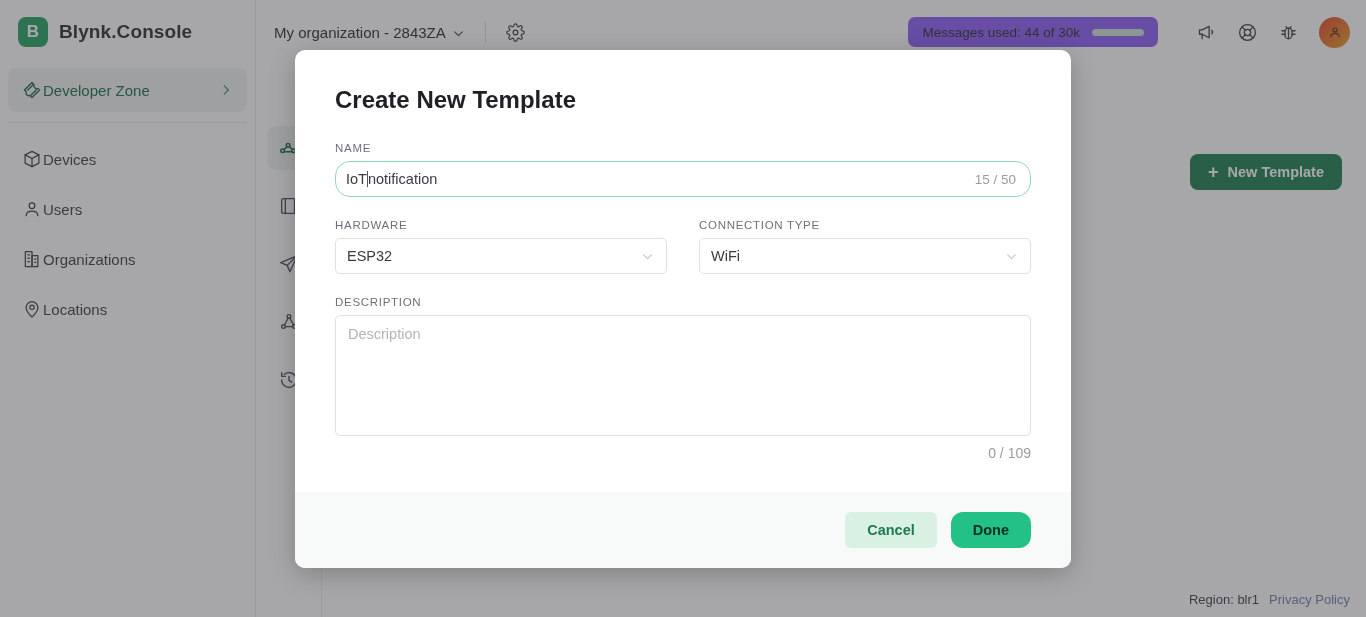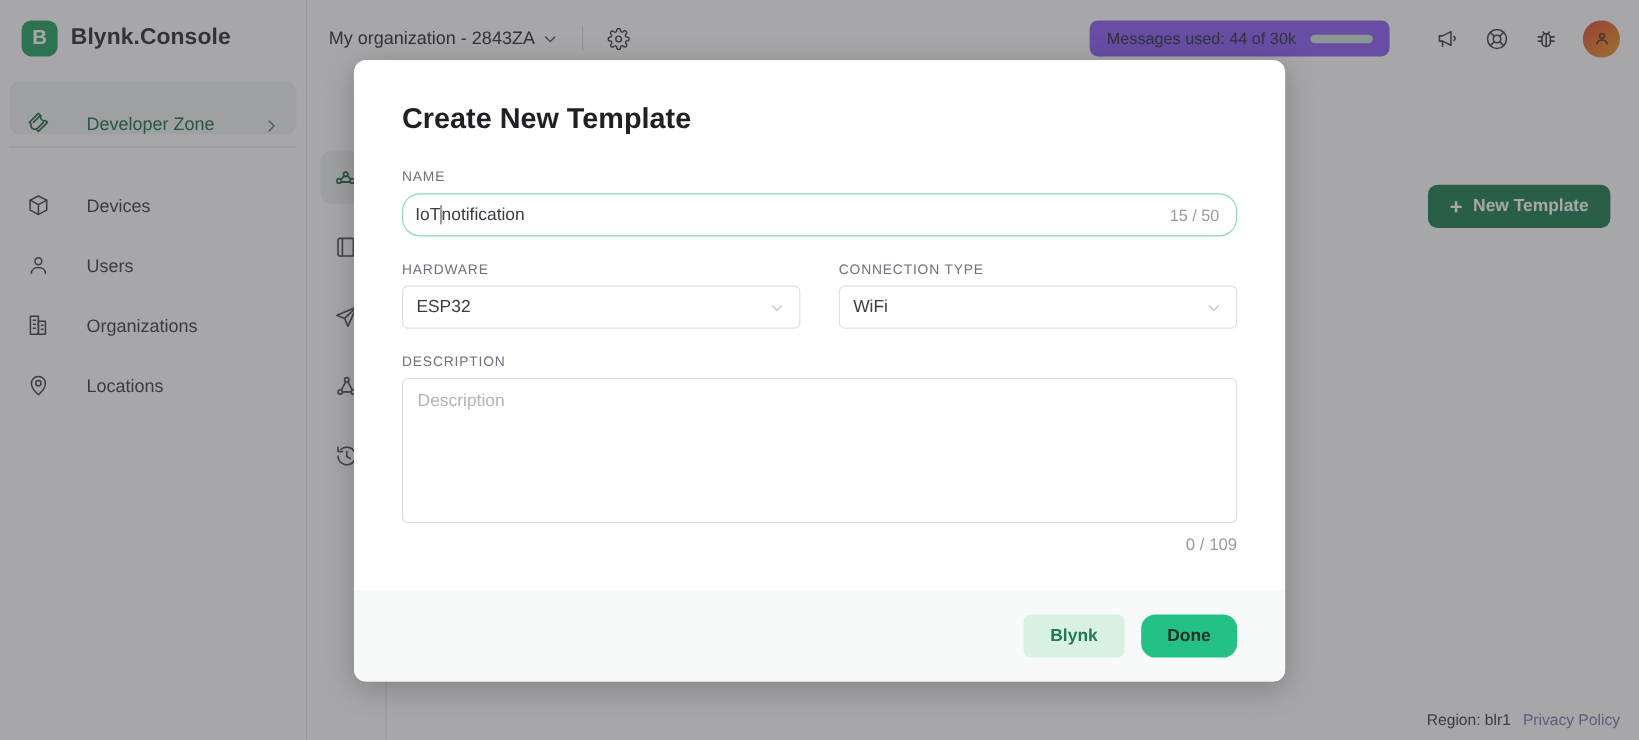--- a/index.html
+++ b/index.html
@@ -33,21 +33,21 @@
   .brand-logo {
     width: 30px; height: 30px; border-radius: 8px;
     background: #23a15f;
     color: #ffffff; font-weight: bold; font-size: 17px;
     display: flex; align-items: center; justify-content: center;
   }
   .brand-name { font-size: 19px; font-weight: bold; color: #2b2b33; letter-spacing: .1px; }
 
   .nav { padding: 4px 8px 0 8px; }
   .nav-item {
-    display: flex; align-items: flex-end; gap: 30px;
+    display: flex; align-items: center; gap: 1px;
     height: 44px; padding: 0 14px; margin-bottom: 6px;
     border-radius: 8px; cursor: pointer;
     font-size: 15px; color: #3b3b44;
   }
   .nav-item.active { background: #eef3f1; color: #1a6b48; font-weight: normal; }
   .nav-item.active .nav-label { color: #1a6b48; }
   .nav-item .nav-label { flex: 1; }
   .nav-icon { width: 20px; height: 20px; display: block; flex: 0 0 20px; }
   .nav-sep { height: 1px; background: #e8e8ea; margin: 10px 0 14px 0; }
   .chev { width: 14px; height: 14px; opacity: .8; }
@@ -415,18 +415,18 @@
       </div>
 
       <div class="desc-block">
         <div class="fld-label">DESCRIPTION</div>
         <div class="textarea">Description</div>
         <div class="counter-out">0 / 109</div>
       </div>
     </div>
 
     <div class="modal-foot">
-      <button class="btn btn-cancel">Blynk</button>
+      <button class="btn btn-cancel">Cancel</button>
       <button class="btn btn-done">Done</button>
     </div>
   </div>
 
 </div>
 
 </body></html>

